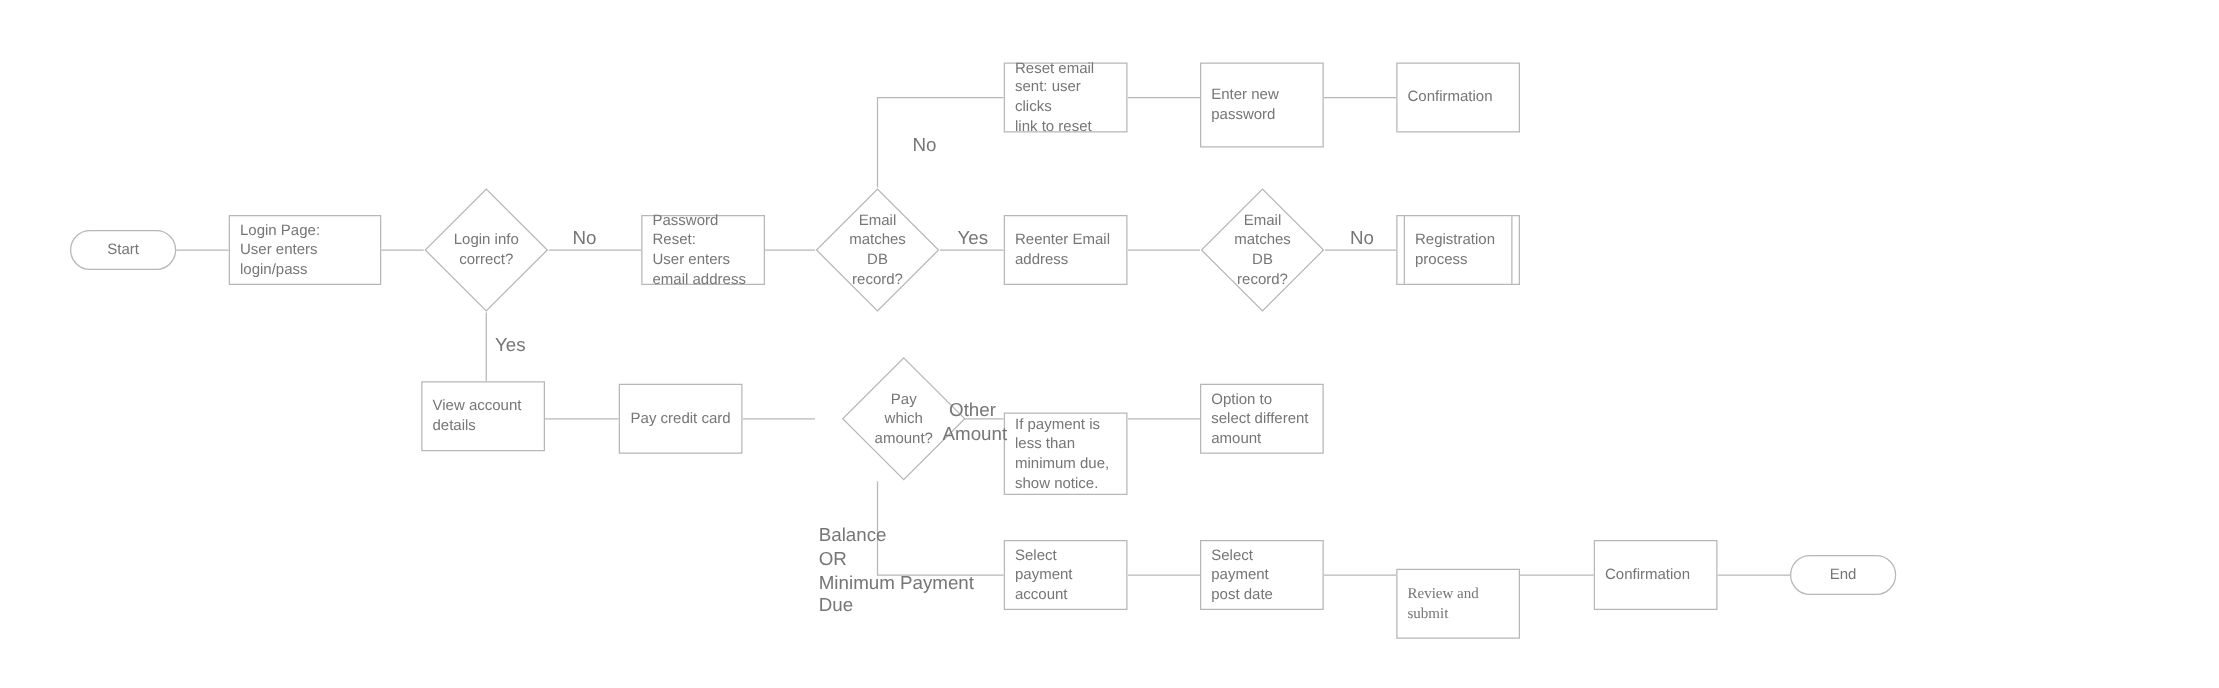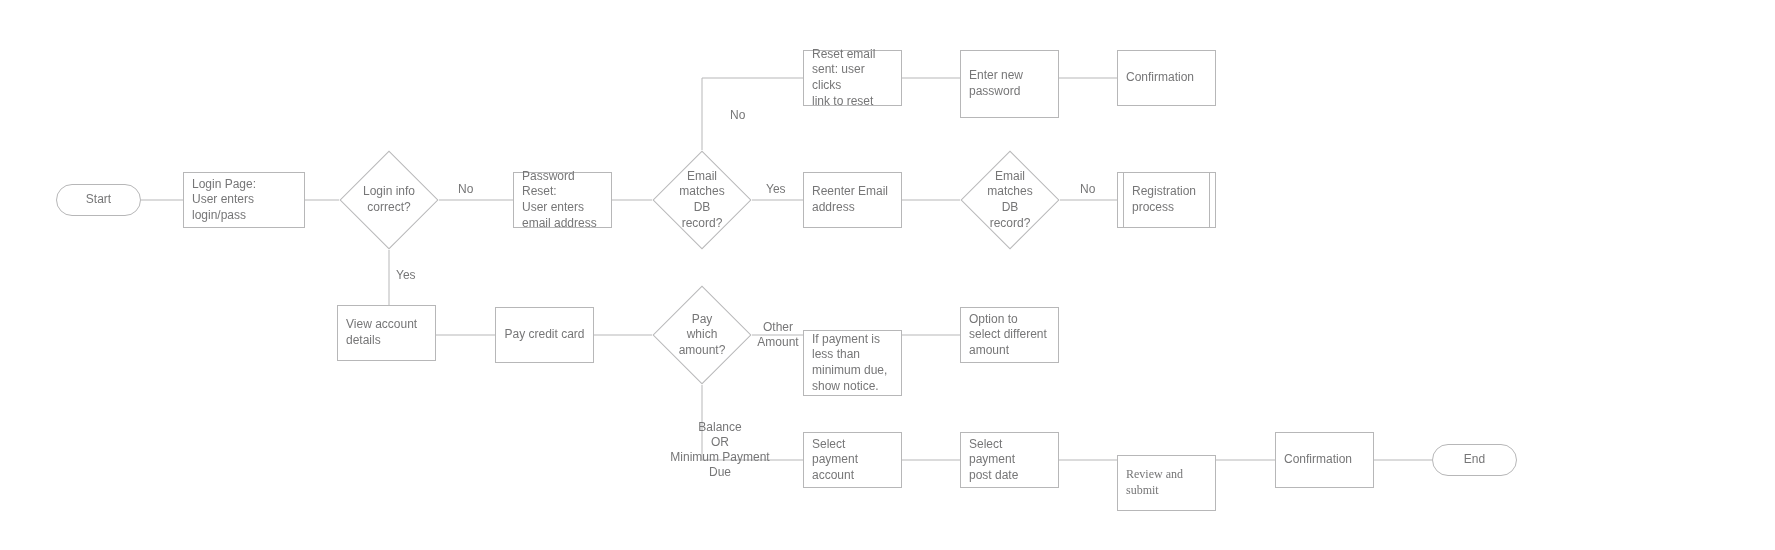--- a/index.html
+++ b/index.html
@@ -77,21 +77,21 @@
     display: flex;
     align-items: center;
     justify-content: center;
     text-align: center;
     padding: 0 8px;
     z-index: 2;
   }
   .edge-label {
     position: absolute;
     color: #767677;
-    font-size: 12px;
+    font-size: 15px;
     text-align: center;
     white-space: pre-line;
     line-height: 1.25;
   }
   svg.edges {
     position: absolute;
     left: 0;
     top: 0;
     width: 1775px;
     height: 550px;
@@ -213,21 +213,21 @@
   </div>
 
   <div class="node rect" style="left:337px; top:305px; width:99px; height:56px; white-space:pre-line;">
     <span>View account
 details</span>
   </div>
   <div class="node rect" style="left:495px; top:307px; width:99px; height:56px;justify-content:center;">
     <span>Pay credit card</span>
   </div>
 
-  <div class="diamond-wrap" style="left:667px; top:300px; width:70px; height:70px;">
+  <div class="diamond-wrap" style="left:688px; top:300px; width:70px; height:70px;">
     <div class="diamond-shape"></div>
     <div class="diamond-label" style="white-space:pre-line;">Pay which
 amount?</div>
   </div>
 
   <div class="node rect" style="left:803px; top:302px; width:99px; height:66px; white-space:pre-line;margin-top:28px;">
     <span>If payment is
 less than
 minimum due,
 show notice.</span>
@@ -256,18 +256,18 @@
     <span>Confirmation</span>
   </div>
 
   <div class="edge-label" style="left:458px; top:182px;">No</div>
   <div class="edge-label" style="left:396px; top:268px;">Yes</div>
   <div class="edge-label" style="left:730px; top:108px;">No</div>
   <div class="edge-label" style="left:766px; top:182px;">Yes</div>
   <div class="edge-label" style="left:1080px; top:182px;">No</div>
   <div class="edge-label" style="left:754px; top:320px; width:48px;">Other
 Amount</div>
-  <div class="edge-label" style="left:655px; top:420px; width:130px; text-align:center;">Balance
+  <div class="edge-label" style="left:655px; top:420px; width:130px; text-align:left;">Balance
 OR
 Minimum Payment
 Due</div>
 
 </div>
 
 </body></html>

